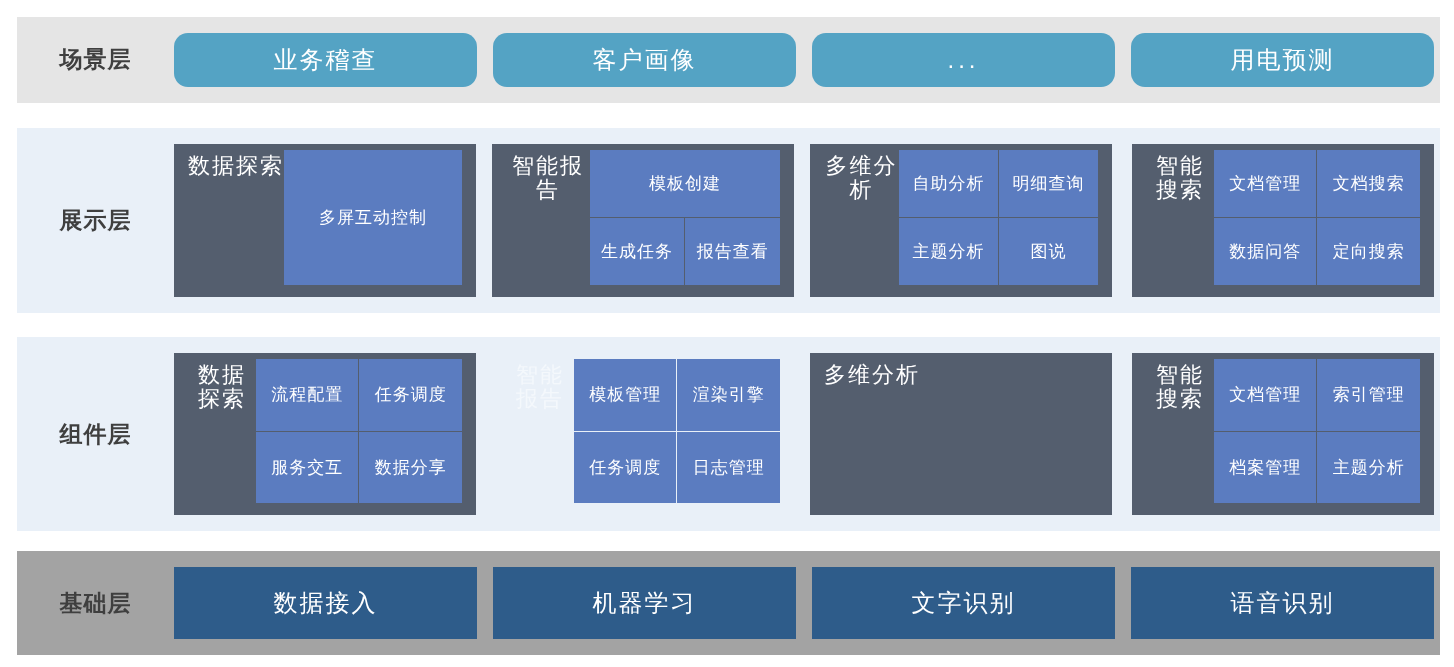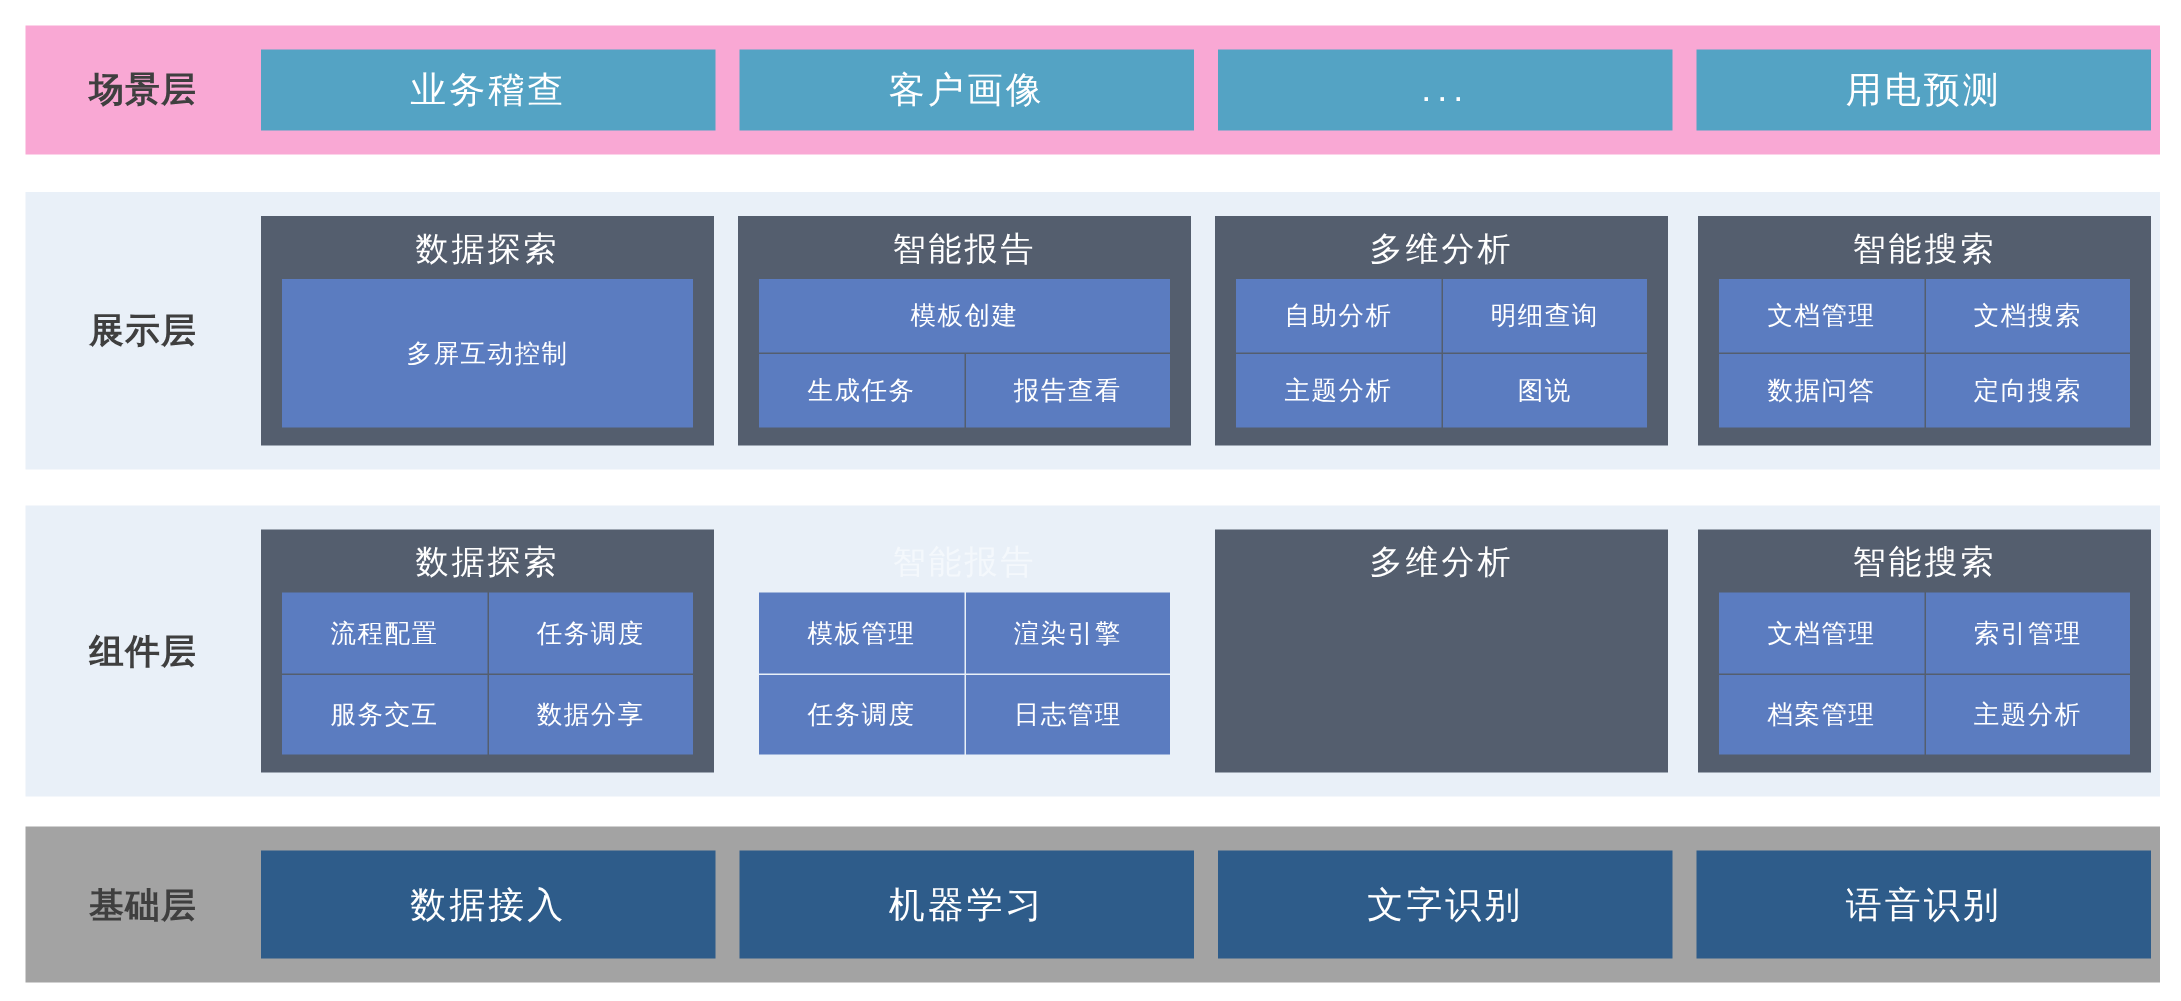--- a/index.html
+++ b/index.html
@@ -22,21 +22,21 @@
     padding: 17px 14px 12px 17px;
     display: flex;
     flex-direction: column;
   }
 
   .layer-row {
     display: flex;
     align-items: stretch;
     box-sizing: border-box;
   }
-  .layer-row.scene   { background: #f9a8d4; height: 86px; margin-bottom: 25px; }
+  .layer-row.scene   { background: #e5e5e5; height: 86px; margin-bottom: 25px; }
   .layer-row.present { background: #e9f0f8; height: 186px; margin-bottom: 24px; }
   .layer-row.compon  { background: #e9f0f8; height: 195px; margin-bottom: 20px; }
   .layer-row.basic   { background: #a3a3a3; height: 104px; }
 
   .layer-label {
     width: 157px;
     flex: 0 0 157px;
     display: flex;
     align-items: center;
     justify-content: center;
@@ -58,36 +58,36 @@
   .scene-card {
     flex: 1 1 0;
     margin: 16px 8px;
     background: #54a3c4;
     color: #ffffff;
     display: flex;
     align-items: center;
     justify-content: center;
     font-size: 24px;
     letter-spacing: 2px;
+    border-radius: 14px;
   }
   .scene-card:first-child { margin-left: 0; }
   .scene-card:last-child  { margin-right: 0; }
   .scene-card .dots {
     font-size: 24px;
     letter-spacing: 4px;
     line-height: 0.6;
   }
 
   
   .panel {
     flex: 1 1 0;
     margin: 16px 8px;
     background: #545e6e;
     display: flex;
-    flex-direction: column;
     align-items: stretch;
     box-sizing: border-box;
     padding: 6px 14px 12px 14px;
   }
   .panel:first-child { margin-left: 0; }
   .panel:last-child  { margin-right: 0; margin-left: 12px; }
   .panel.ghost { background: transparent; }
 
   .panel-title {
     color: #ffffff;

